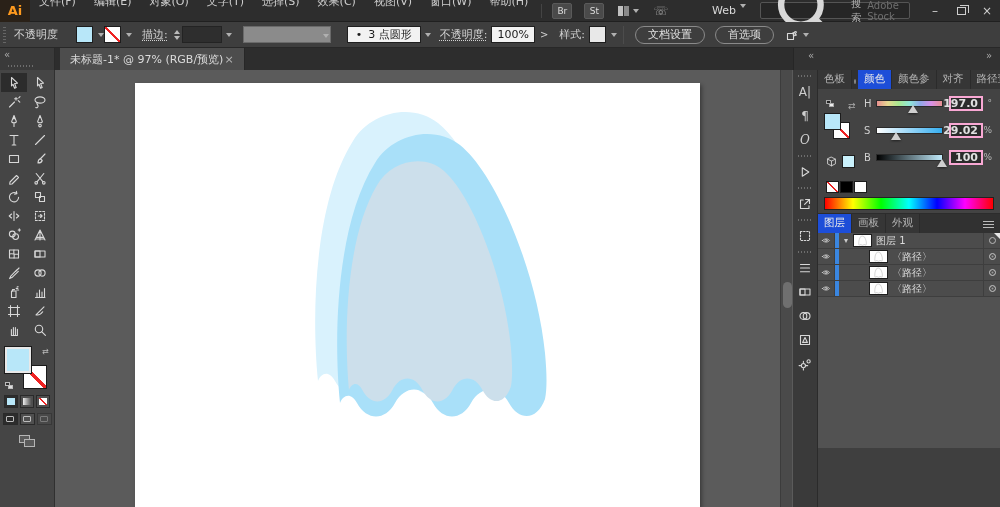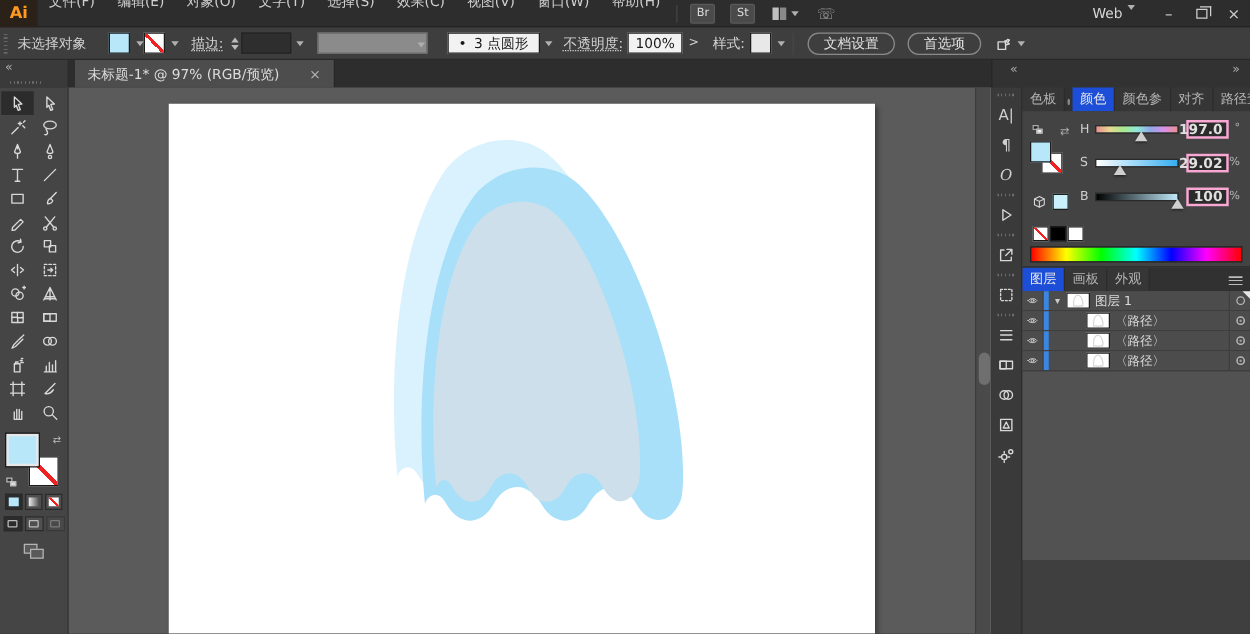--- a/index.html
+++ b/index.html
@@ -64,21 +64,21 @@
             display:flex; align-items:center; padding:0 12px; margin:0 5px; background:#3e3e3e; }
   .cb-sep { width:1px; height:18px; background:#2e2e2e; margin:0 6px; border-right:1px solid #4c4c4c; }
 
   
   #tabbar { position:absolute; left:0; top:48px; width:1000px; height:22px; background:#2d2d2d; display:flex; }
   #tool-head { width:55px; height:22px; position:relative; background:#3a3a3a; border-right:1px solid #2a2a2a; }
   #tool-head .dbl { position:absolute; left:4px; top:1px; color:#aaa; font-size:10px; }
   .grip-h { position:absolute; left:8px; bottom:3px; width:26px; height:2px;
             background:repeating-linear-gradient(90deg,#6d6d6d 0 1px,transparent 1px 3px); }
   #doc-tab { height:22px; background:#4d4d4d; color:#dcdcdc; display:flex; align-items:center;
-             padding:0 10px; gap:24px; font-size:11px; border-right:1px solid #272727; margin-left:5px; }
+             padding:0 10px; gap:1px; font-size:11px; border-right:1px solid #272727; margin-left:5px; }
   #doc-tab .x { color:#b5b5b5; font-size:11px; }
   #dock-head { margin-left:auto; width:207px; height:22px; background:#323232; position:relative;
                border-left:1px solid #262626; }
   #dock-head .dbl-l { position:absolute; left:14px; top:2px; color:#aaa; font-size:10px; }
   #dock-head .dbl-r { position:absolute; right:8px; top:2px; color:#aaa; font-size:10px; }
 
   
   #main { position:absolute; left:0; top:70px; width:1000px; height:437px; }
 
   
@@ -219,31 +219,39 @@
         <i></i>
         <i></i>
       </div>
     <span class="chev"></span>
     <span class="share-icon">☏</span>
     <div id="menu-right">
       <div id="web-dd">
         <span>Web</span>
         <span class="chev"></span>
       </div>
+      <div id="stock-search">
+        <svg class="icon" viewBox="0 0 14 14">
+            <circle cx="6" cy="6" r="3.4"></circle>
+            <path d="M8.6 8.6 L12 12"></path>
+          </svg>
+        <span class="ph1">搜索</span>
+        <span class="ph2">Adobe Stock</span>
+      </div>
       <div class="winbtn">–</div>
       <div class="winbtn">
           <span class="restore-box"></span>
         </div>
       <div class="winbtn">×</div>
     </div>
   </div>
 
   <div id="controlbar">
     <div class="grip-v"></div>
-    <span class="cb-label">未选择对象</span>
+    <span class="cb-label">不透明度</span>
     <div class="swatch fill" style="margin-left:14px"></div>
     <div class="dd-chev">
         <span class="chev"></span>
       </div>
     <div class="swatch">
         <span class="none-slash"></span>
       </div>
     <div class="dd-chev">
         <span class="chev"></span>
       </div>

